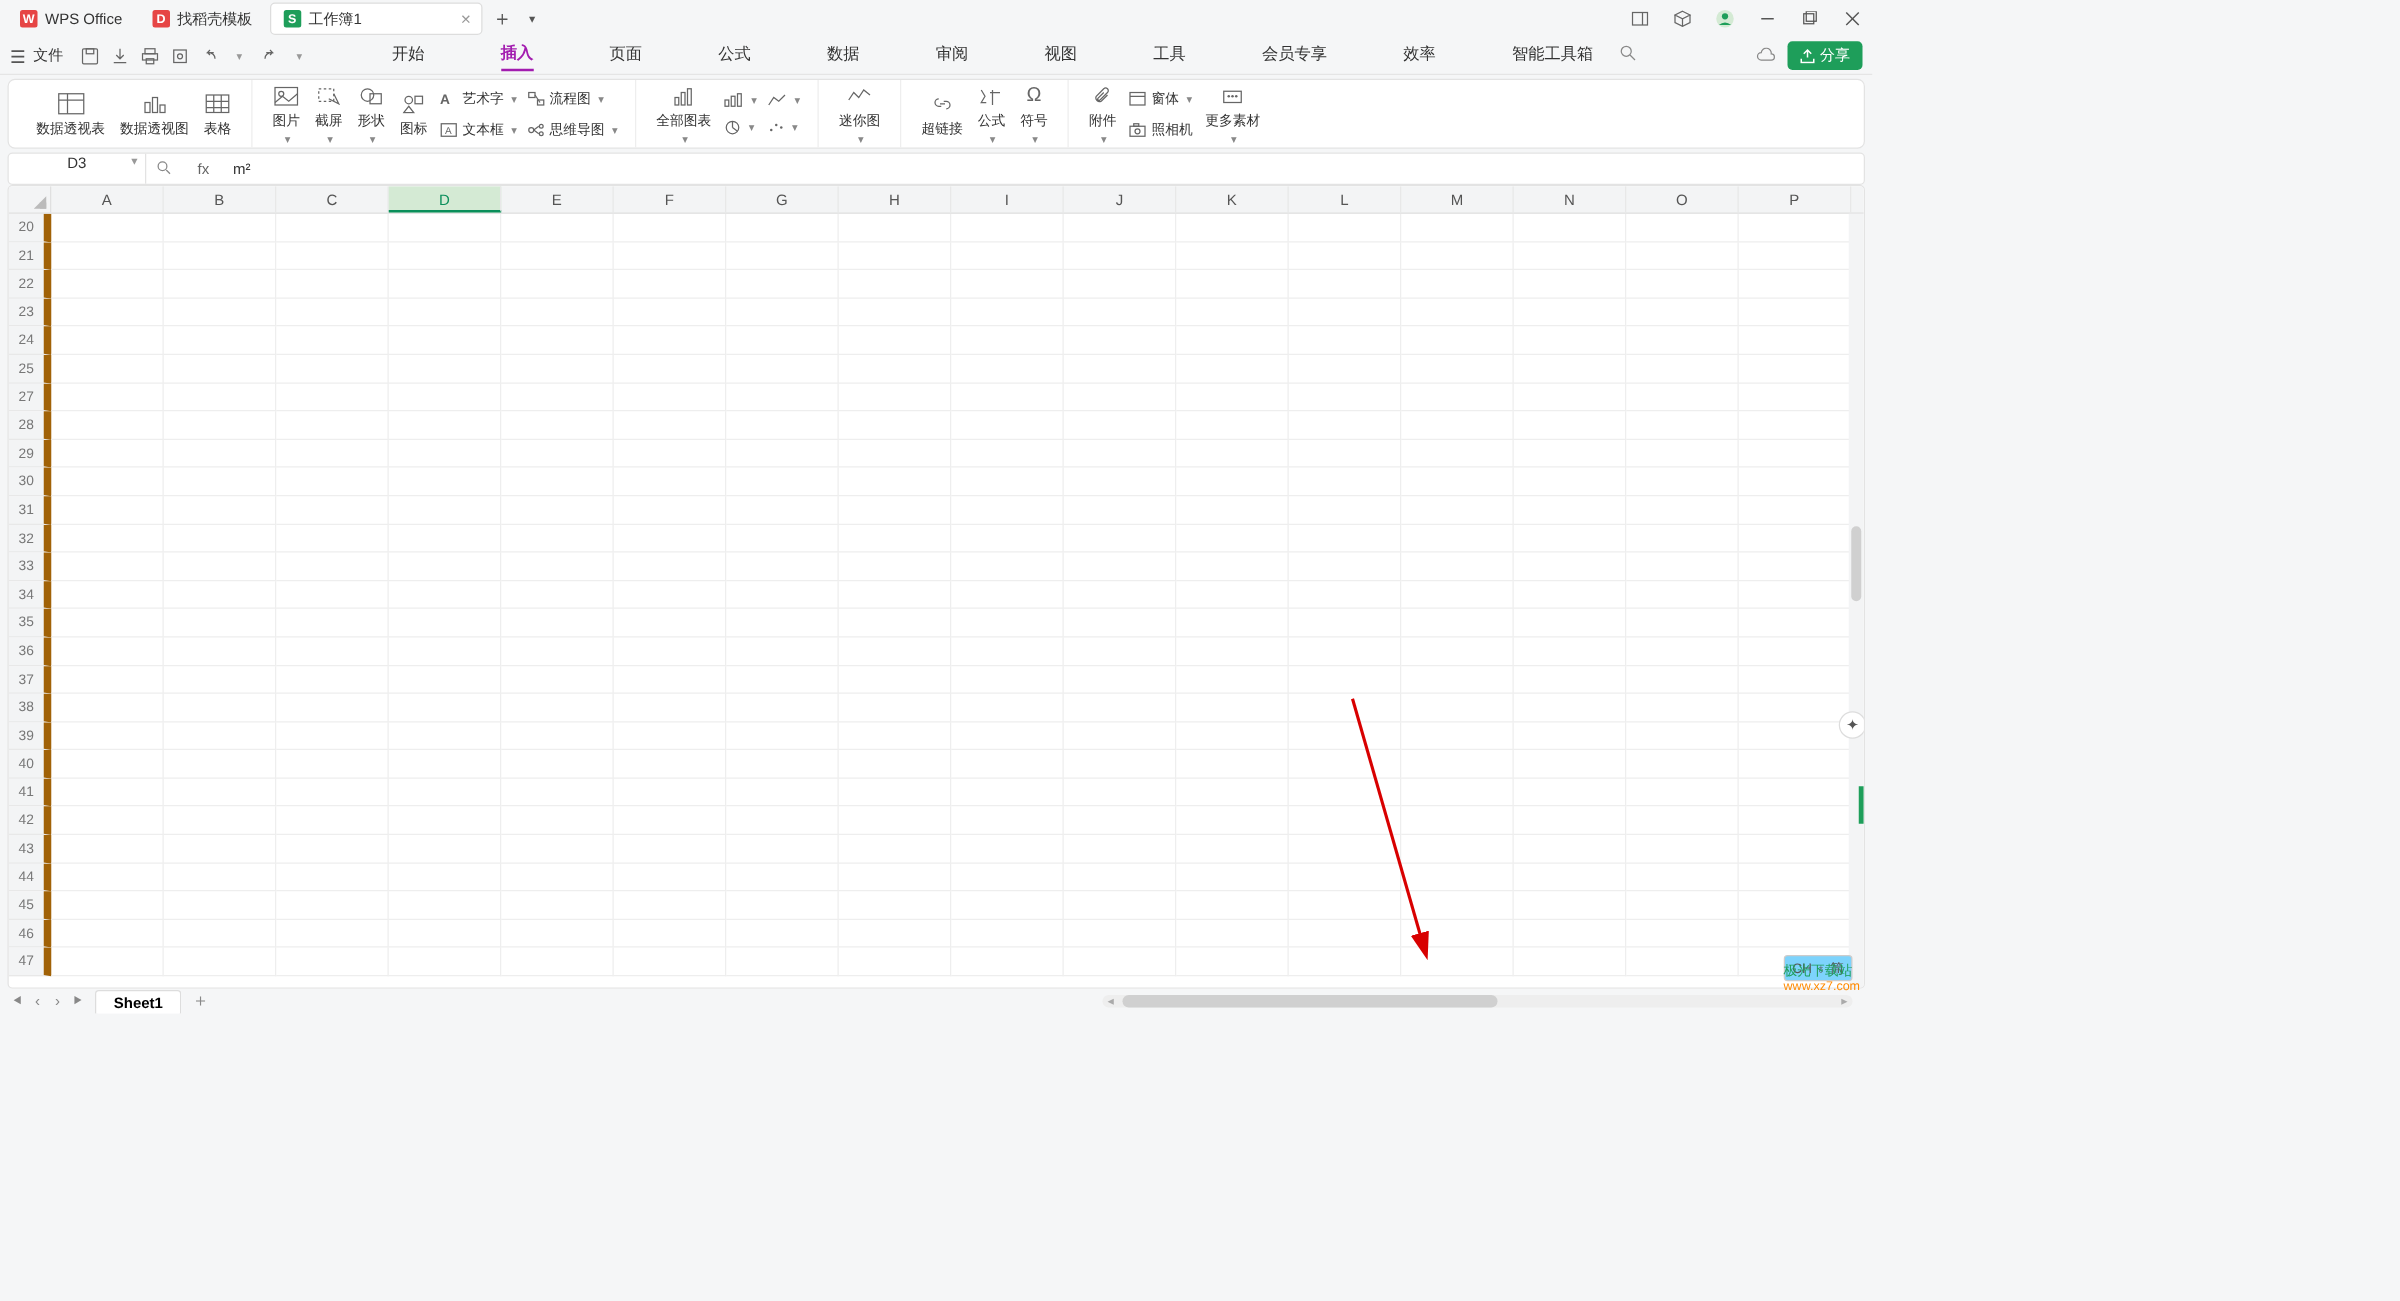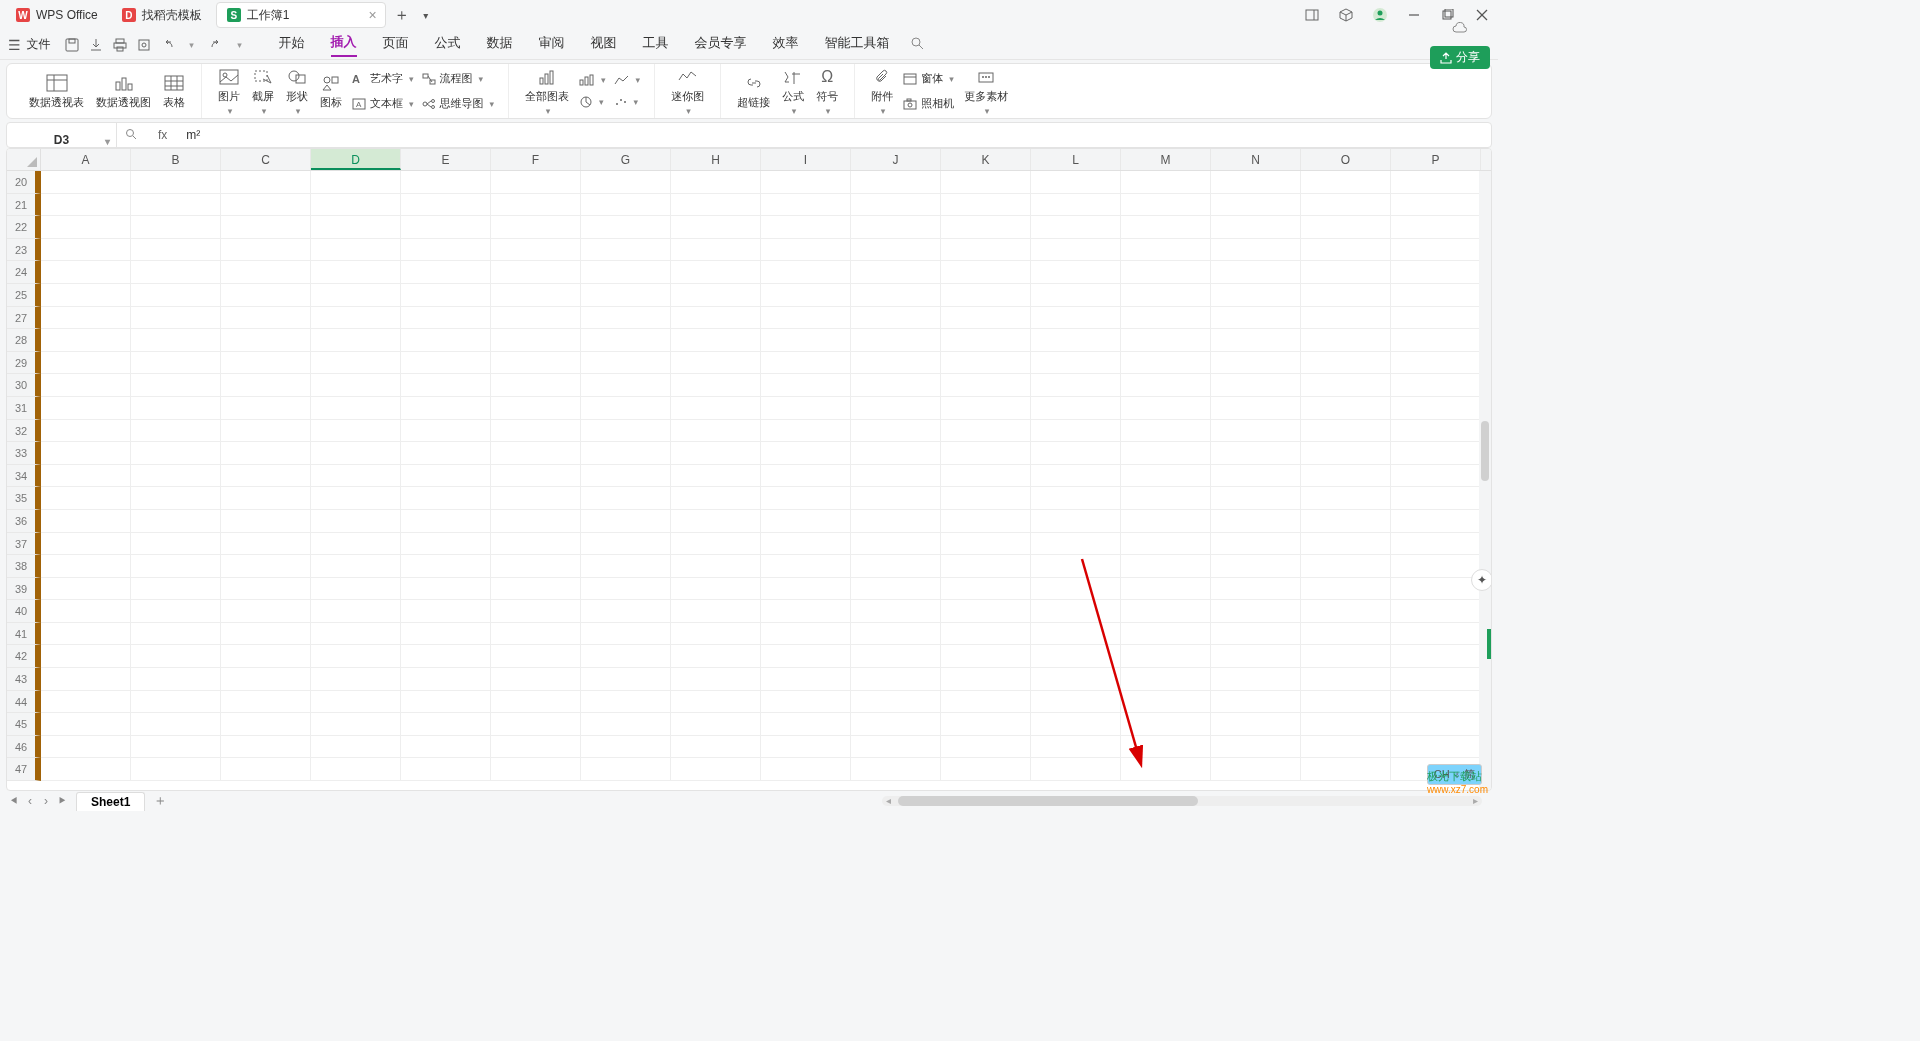--- a/index.html
+++ b/index.html
@@ -15,39 +15,39 @@
   .titlebar-right { margin-left: auto; display: flex; align-items: center; gap: 14px; }
   .winbtn { width: 20px; height: 20px; display: flex; align-items: center; justify-content: center; color: #555; cursor: pointer; }
 
   
   .menubar { height: 30px; background: #f5f6f7; display: flex; align-items: center; padding: 0 8px; border-bottom: 1px solid #e5e5e5; position: relative; }
   .menu-left { display: flex; align-items: center; gap: 6px; }
   .hamb { font-size: 14px; color: #555; cursor: pointer; }
   .file-label { font-size: 12px; color: #333; margin-right: 6px; }
   .qatbtn { width: 18px; height: 18px; color: #666; cursor: pointer; display:flex; align-items:center; justify-content:center; }
   .tabs-main { display: flex; align-items: center; margin-left: 30px; gap: 26px; }
-  .mtab { font-size: 13px; color: #333; cursor: pointer; padding-bottom: 4px; }
+  .mtab { font-size: 13px; color: #333; cursor: pointer; padding-bottom: 4px; margin-left: 35px; }
   .mtab.active { color: #a21caf; border-bottom: 2px solid #a21caf; font-weight: 700; }
   .menubar .search-ic { margin-left: 20px; color: #888; cursor: pointer; }
-  .menubar-right { position: absolute; right: 8px; display: flex; align-items: center; gap: 8px; flex-direction: column; }
+  .menubar-right { position: absolute; right: 8px; display: flex; align-items: center; gap: 8px; }
   .share-btn { background: #1e9e5a; color: #fff; border-radius: 4px; padding: 3px 10px; font-size: 12px; display: flex; align-items: center; gap: 4px; cursor: pointer; }
 
   
   .ribbon { background: #fff; border: 1px solid #e3e3e3; border-radius: 6px; margin: 3px 6px; height: 56px; display: flex; align-items: center; padding: 0 6px; }
   .rgroup { display: flex; align-items: center; padding: 0 10px; height: 100%; border-right: 1px solid #eee; }
   .rgroup:last-child { border-right: none; }
   .rbtn { display: flex; flex-direction: column; align-items: center; justify-content: center; font-size: 11px; color: #333; cursor: pointer; padding: 0 6px; gap: 2px; }
   .rbtn .ric { width: 22px; height: 20px; color: #555; display:flex; align-items:center; justify-content:center; }
   .rbtn-row { display: flex; align-items: center; font-size: 11px; color: #333; cursor: pointer; gap: 4px; padding: 3px 4px; }
   .rcol { display: flex; flex-direction: column; gap: 4px; }
   .dd { font-size: 9px; color: #888; margin-left: 2px; }
 
   
   .fbar { height: 26px; background: #fff; border: 1px solid #e3e3e3; border-radius: 4px; margin: 2px 6px; display: flex; align-items: center; }
-  .namebox { width: 110px; border-right: 1px solid #e3e3e3; height: 100%; display: flex; align-items: flex-end; justify-content: center; font-size: 12px; color: #333; position: relative; font-weight: bold; }
+  .namebox { width: 110px; border-right: 1px solid #e3e3e3; height: 100%; display: flex; align-items: flex-start; justify-content: center; font-size: 12px; color: #333; position: relative; }
   .namebox .dd2 { position: absolute; right: 6px; color: #999; font-size: 10px; }
   .fbar .ficon { width: 28px; text-align: center; color: #888; font-size: 12px; }
   .fxlabel { color: #666; font-size: 12px; margin: 0 13px; }
   .finput { flex: 1; font-size: 12px; padding: 0 6px; color: #333; }
 
   
   .grid-wrap { position: absolute; top: 148px; left: 6px; right: 6px; bottom: 20px; background: #fff; border: 1px solid #e3e3e3; border-radius: 4px; overflow: hidden; }
   .colheads { display: flex; height: 22px; background: #f3f4f5; border-bottom: 1px solid #e0e0e0; }
   .corner { width: 34px; border-right: 1px solid #e0e0e0; position: relative; }
   .corner::after { content:''; position:absolute; right:3px; bottom:3px; border:5px solid transparent; border-right-color:#bbb; border-bottom-color:#bbb; }

